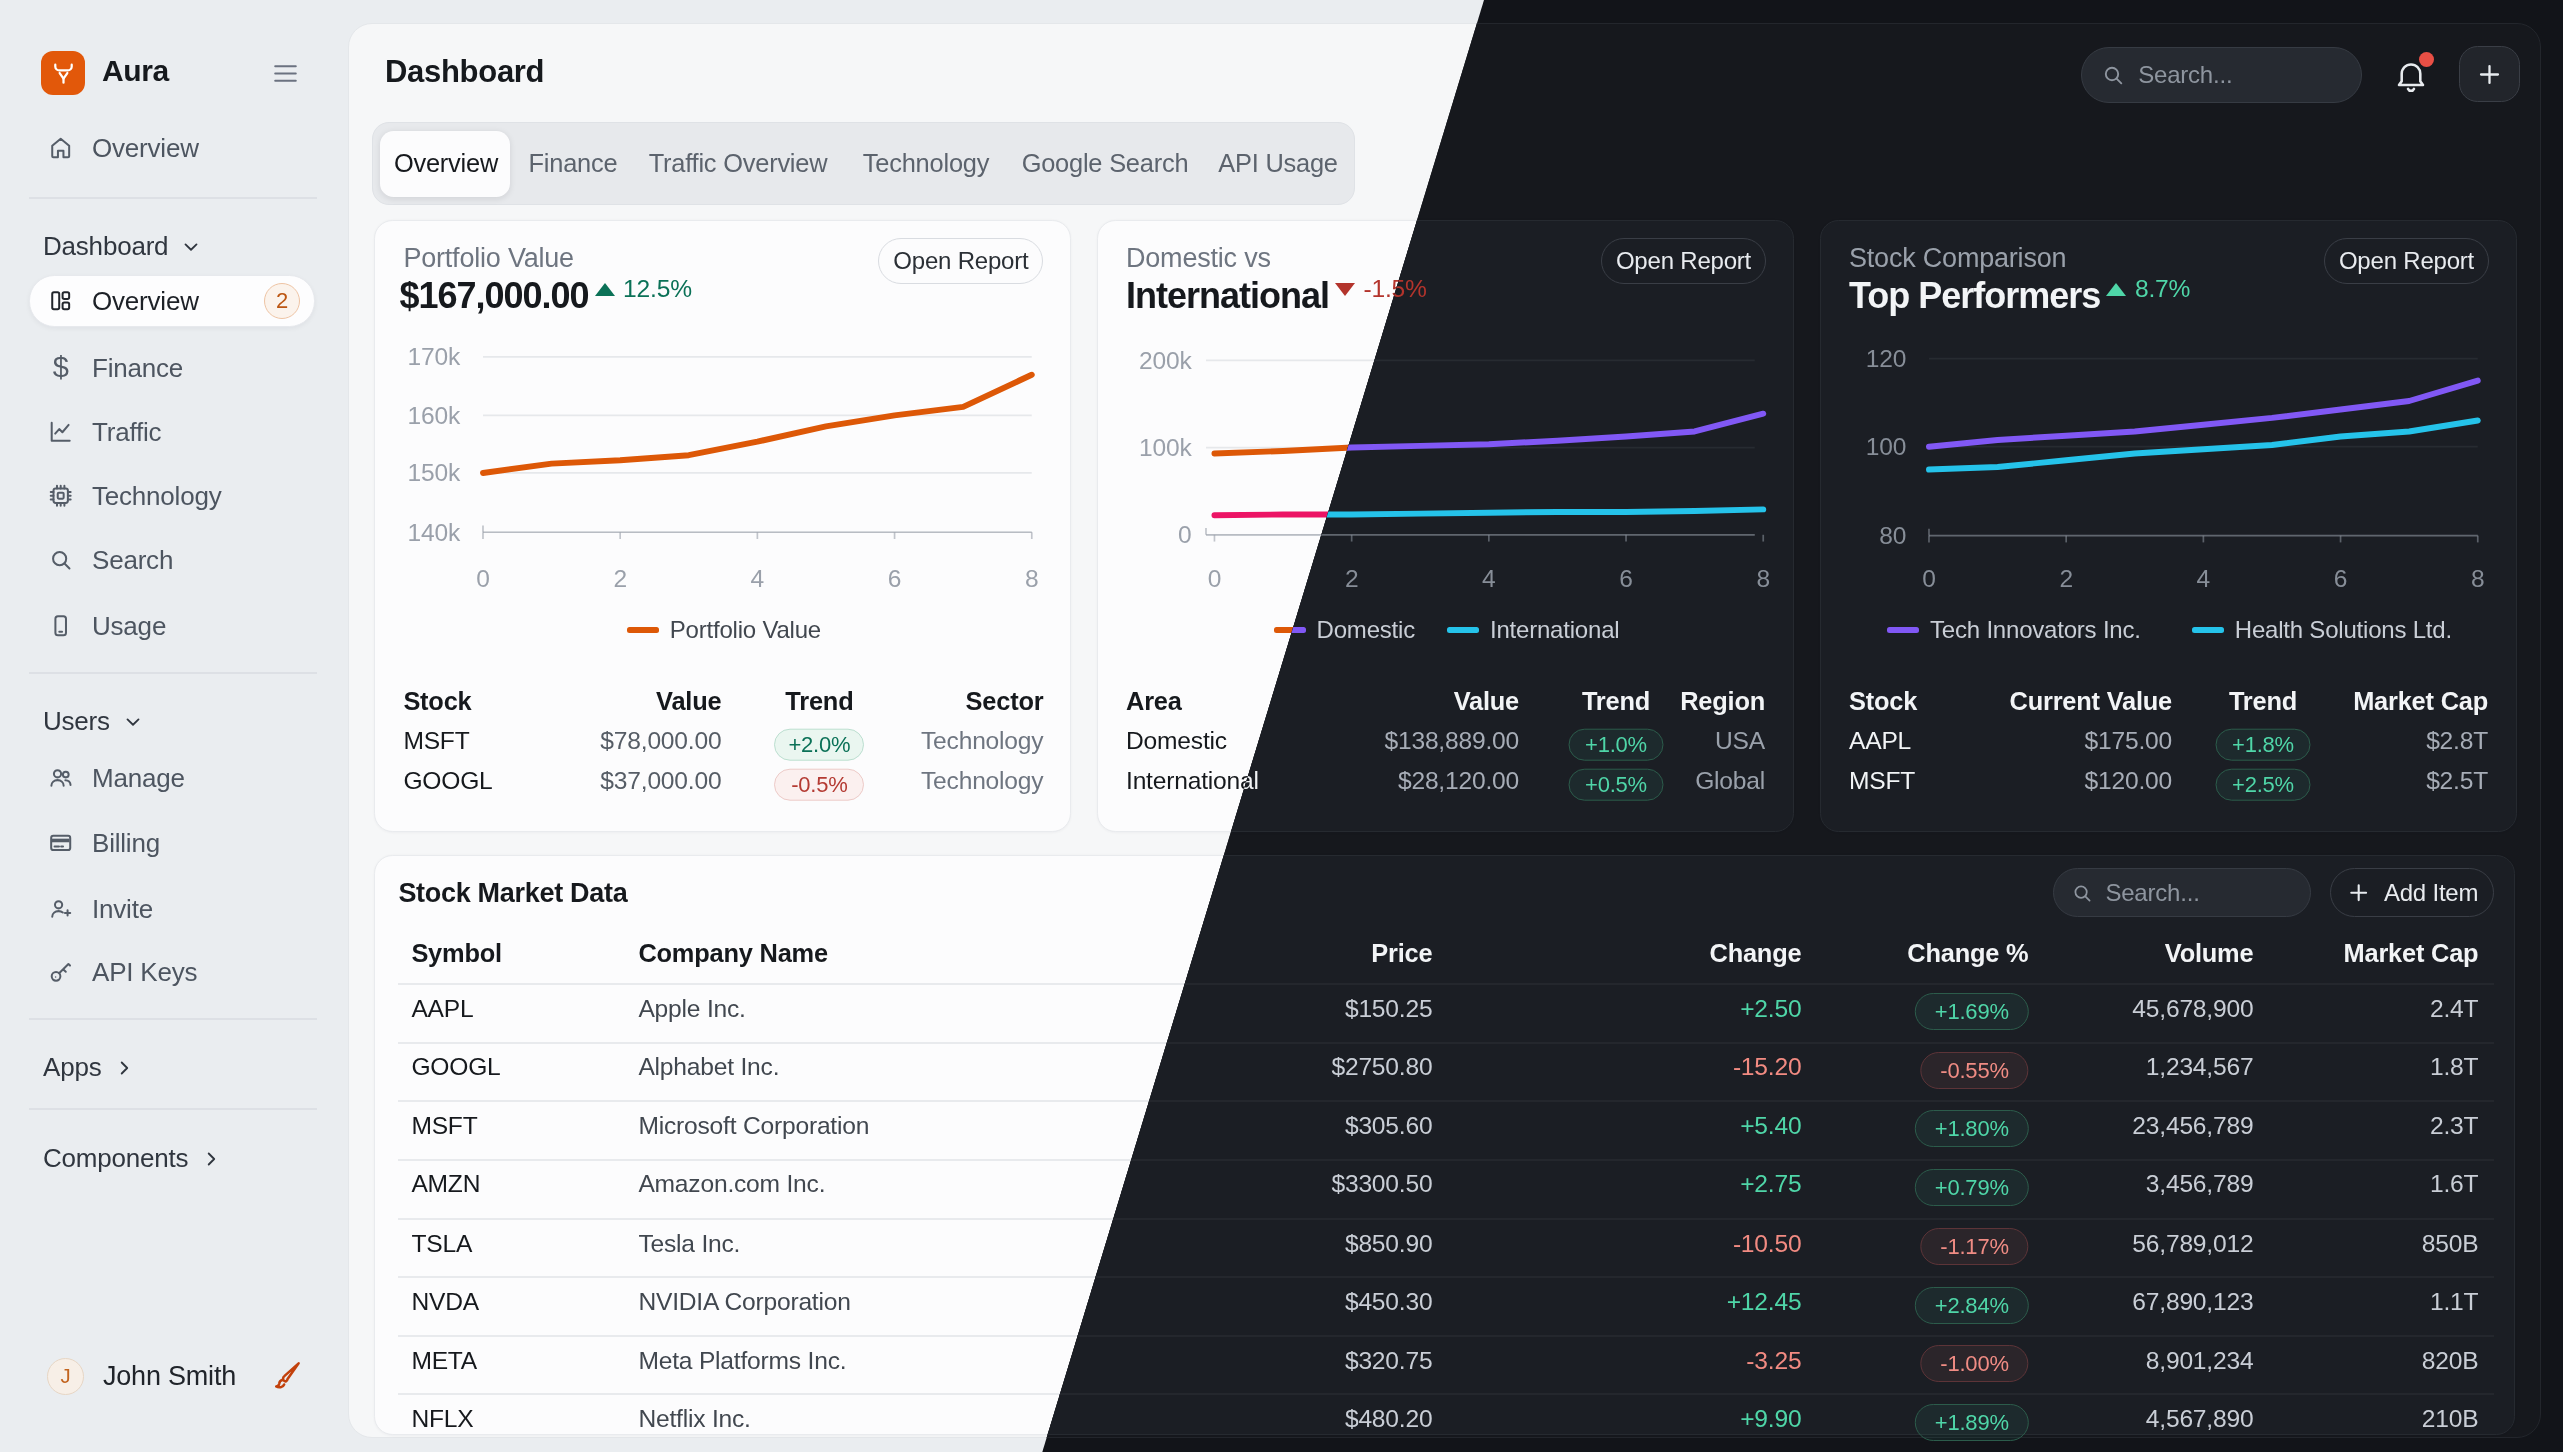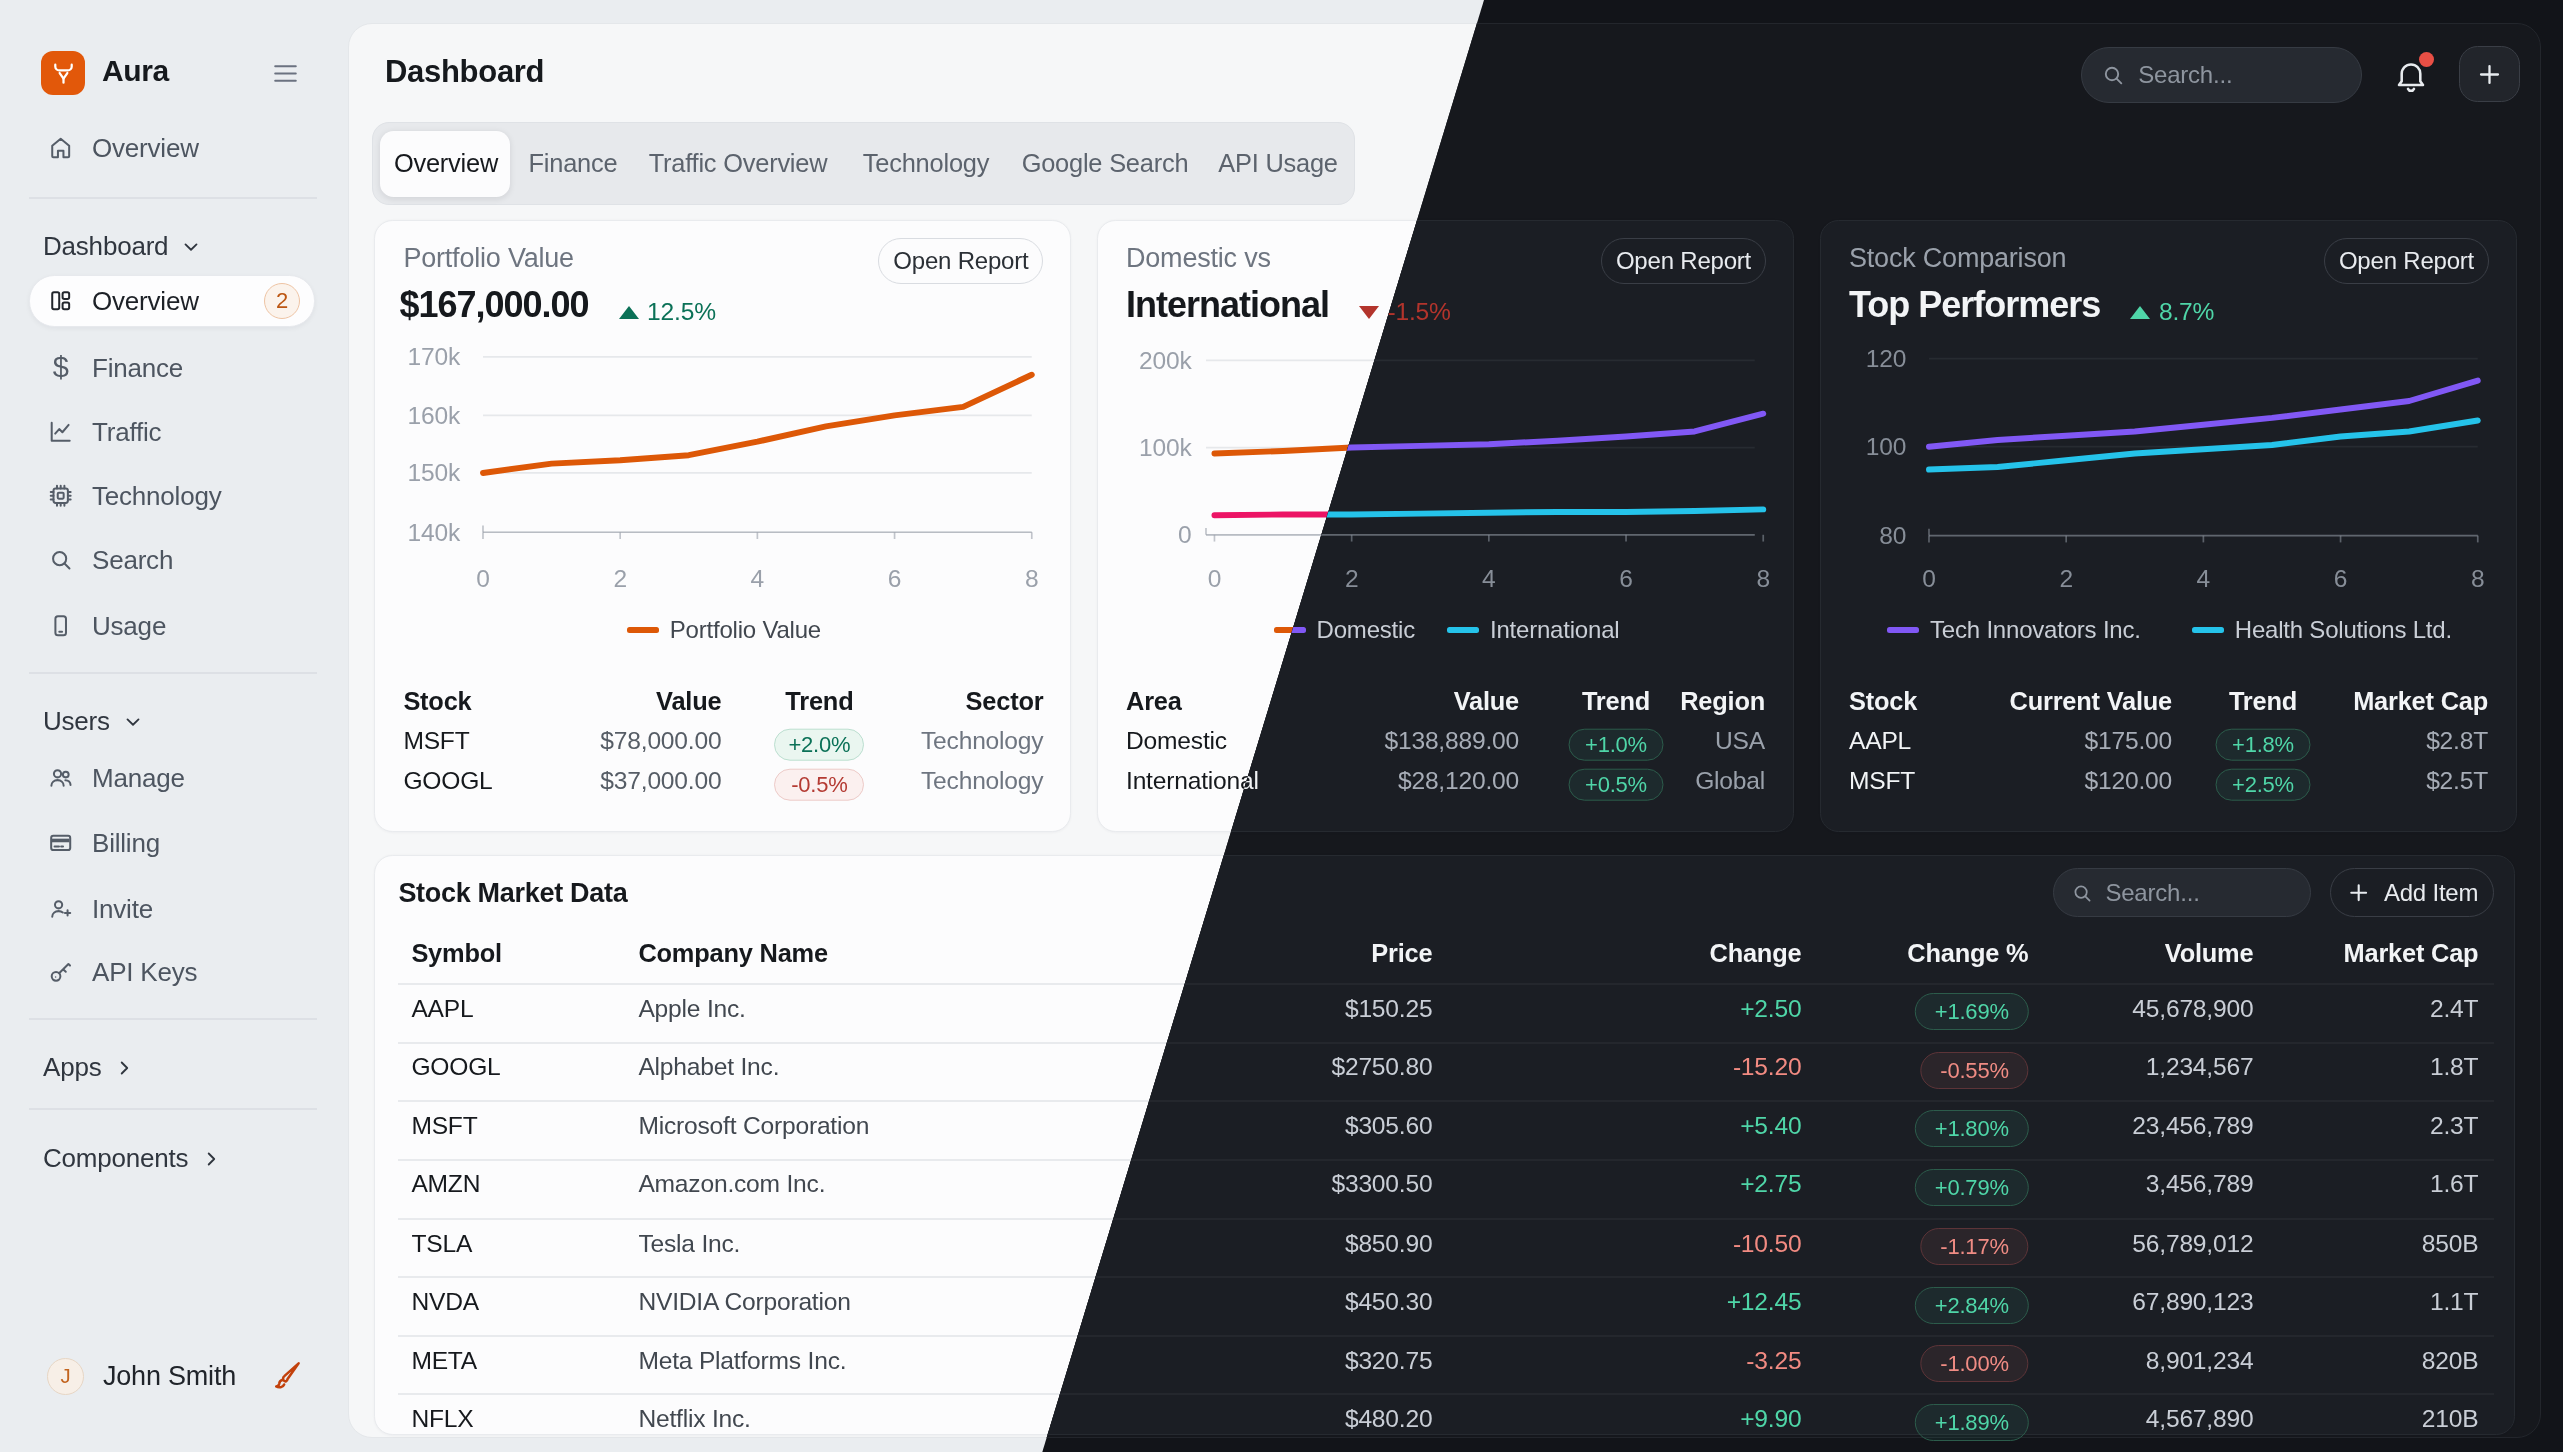--- a/index.html
+++ b/index.html
@@ -62,21 +62,21 @@
 .tabpill{left:31px;top:107px;width:130px;height:66px;background:var(--card);border-radius:13.6px;box-shadow:0 1.7px 6.8px rgba(16,20,28,.10);}
 .hsearch{left:1732px;top:23px;width:281px;height:56px;border-radius:28px;background:var(--search-bg);border:1.7px solid var(--search-border);display:flex;align-items:center;}
 .hsearch .mg{margin-left:18.6px;color:var(--ph);}
 .hsearch .pht{margin-left:13.6px;font-size:24px;color:var(--ph);}
 .bell{left:2044px;top:34px;color:var(--btn-text);}
 .belldot{left:2070px;top:28px;width:15.3px;height:15.3px;border-radius:50%;background:#e94f45;}
 .plusbtn{left:2110px;top:22px;width:61px;height:56px;border-radius:18.6px;background:var(--plus-bg);border:1.7px solid var(--plus-border);display:flex;align-items:center;justify-content:center;color:var(--btn-text);}
 
 .card{top:196px;width:697px;height:612px;background:var(--card);border:1.7px solid var(--card-border);border-radius:18.6px;box-shadow:0 0.8px 2.5px rgba(16,24,40,.04);}
 .ct-sm{left:28px;top:22px;font-size:27px;color:var(--muted);}
-.bigrow{left:28px;top:54px;height:51px;display:flex;align-items:flex-end;gap:30px;}
+.bigrow{left:28px;top:54px;height:51px;display:flex;align-items:flex-start;gap:6px;}
 .bignum{font-size:36px;font-weight:bold;color:var(--strong);letter-spacing:-1px;}
 .delta{font-size:24.6px;display:flex;align-items:center;gap:8.5px;}
 .delta.up{color:var(--g-text);}
 .delta.dn{color:#b3342c;}
 .tri-up{width:0;height:0;border-left:10.2px solid transparent;border-right:10.2px solid transparent;border-bottom:13.6px solid currentColor;}
 .tri-dn{width:0;height:0;border-left:10.2px solid transparent;border-right:10.2px solid transparent;border-top:13.6px solid currentColor;}
 .openbtn{left:503px;top:17px;width:165px;height:46px;border-radius:23px;border:1.7px solid var(--btn-border);background:var(--card);color:var(--btn-text);font-size:24px;display:flex;align-items:center;justify-content:center;}
 .legend{left:0;top:392px;width:697px;height:34px;display:flex;align-items:center;justify-content:center;gap:32px;}
 .legend .li{display:flex;align-items:center;gap:11px;font-size:24px;color:var(--text);}
 .dash{width:32px;height:5.1px;border-radius:2.5px;}

